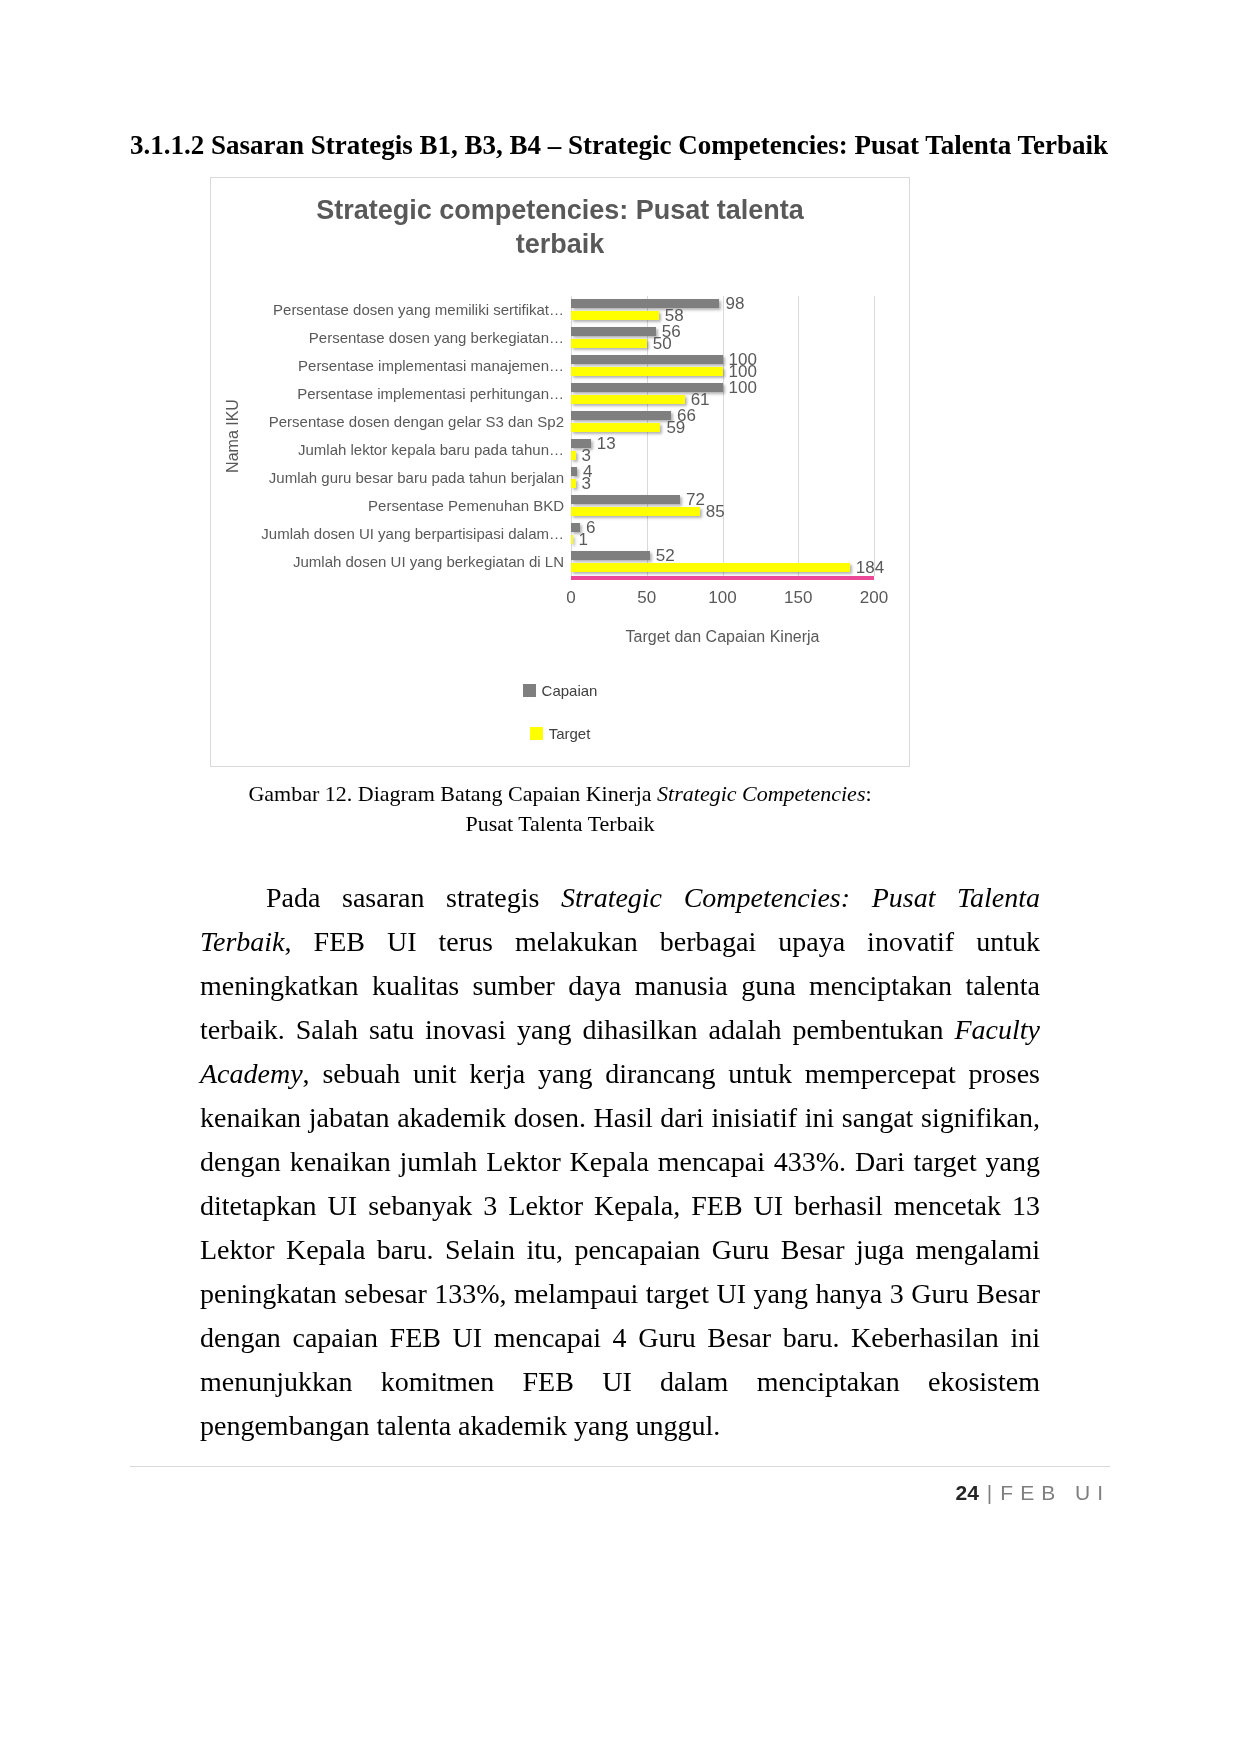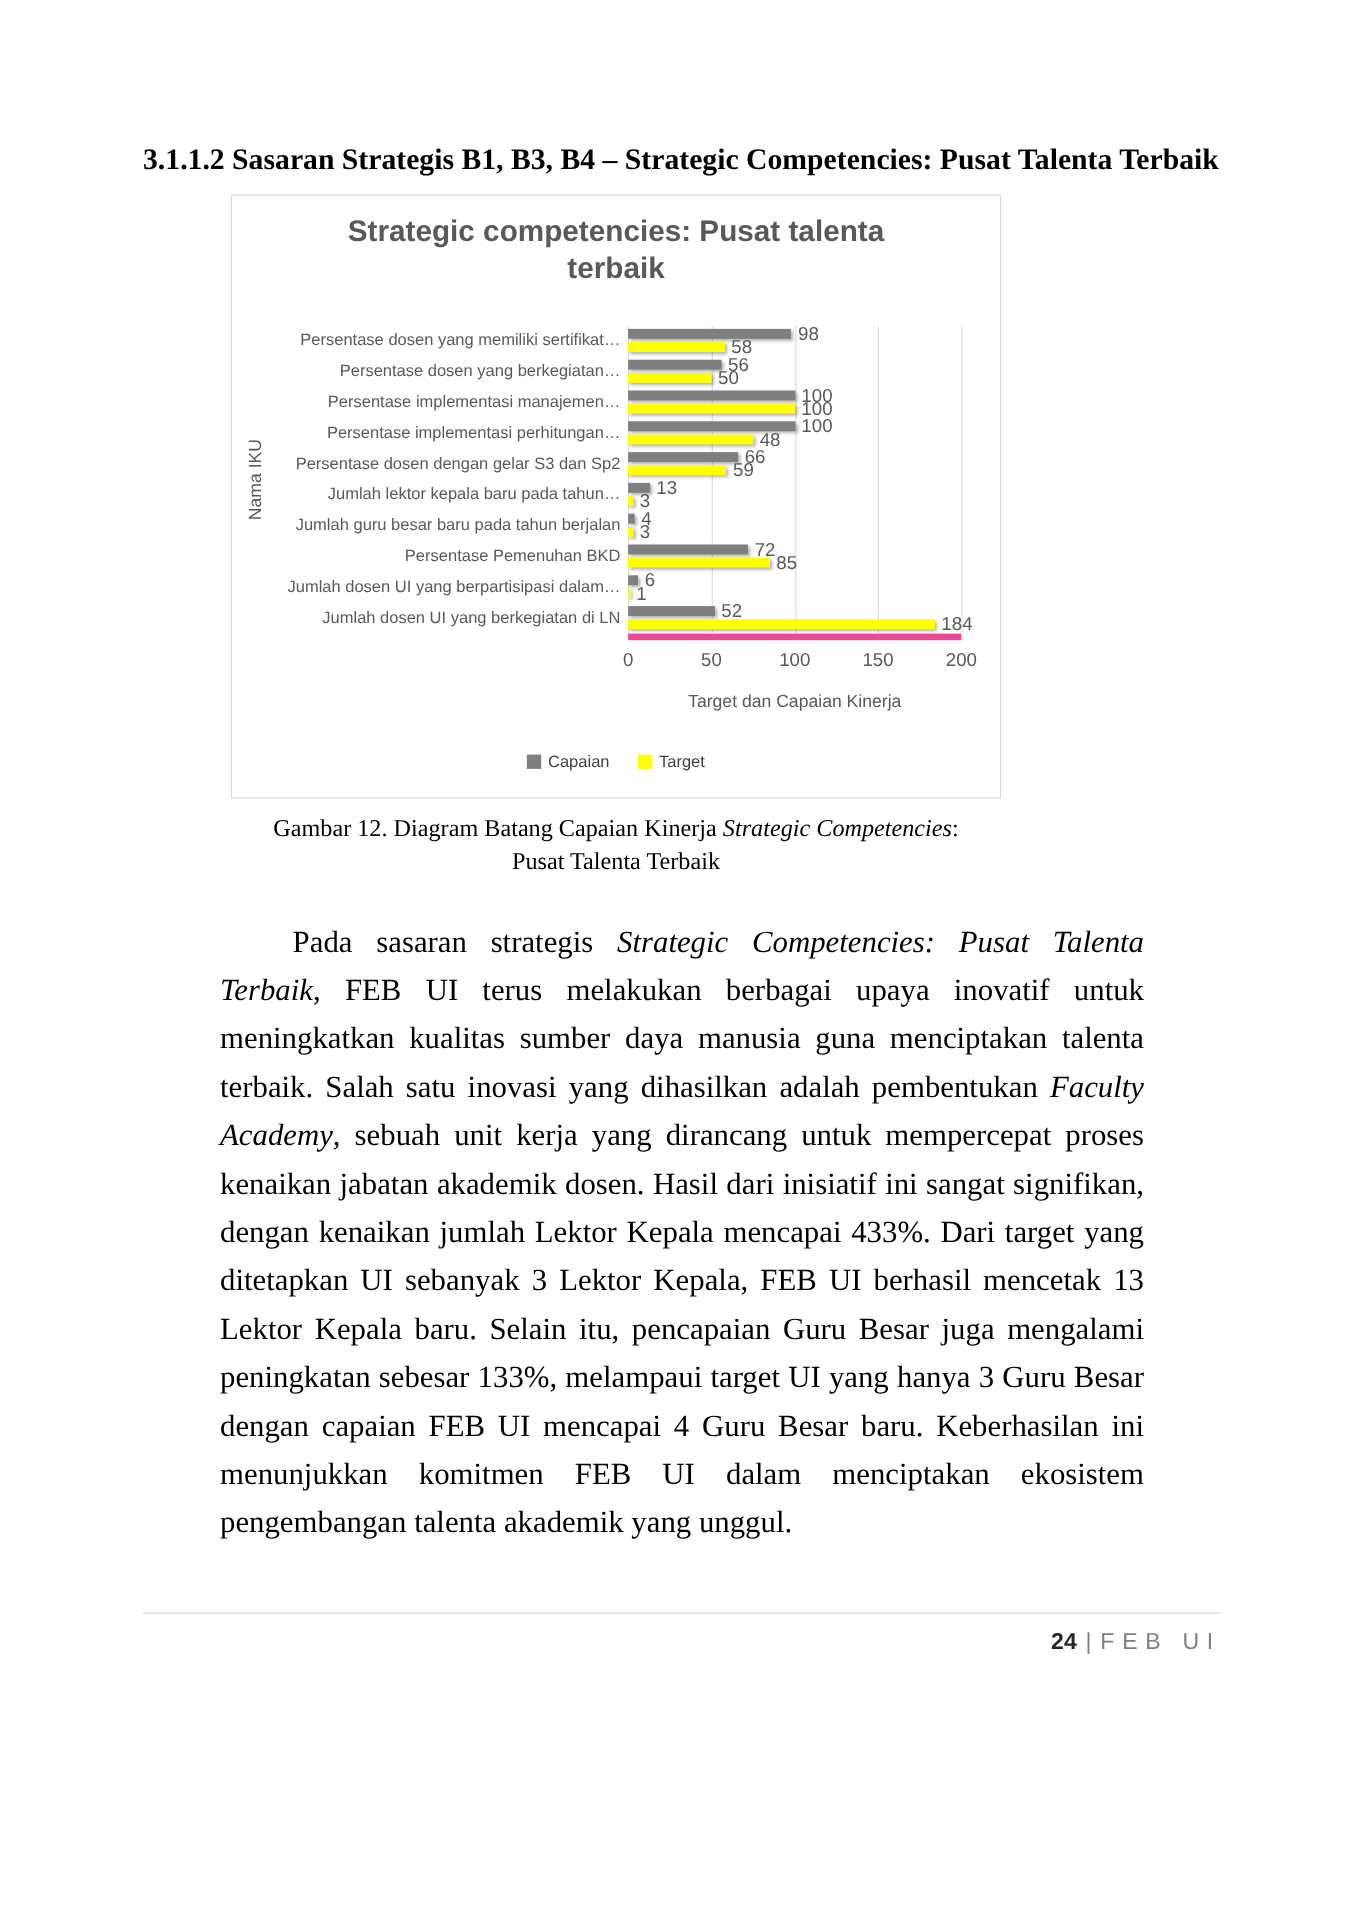--- a/index.html
+++ b/index.html
@@ -58,37 +58,37 @@
   .labels-cell { grid-column: 2; grid-row: 1; }
   .cat-label {
     height: 28px; line-height: 28px;
     text-align: right; padding-right: 7px;
     font-size: 15px; color: #595959;
     white-space: nowrap;
   }
   .bars-cell {
     grid-column: 3; grid-row: 1;
     position: relative; height: 280px;
-    border-bottom: 6px solid #ec4899;
+    border-bottom: 4px solid #ec4899;
   }
   .gridline { position: absolute; top: 0; bottom: 0; width: 1px; background: #d9d9d9; z-index: 0; }
   .bar-row {
     height: 28px; display: flex; flex-direction: column; justify-content: center;
     position: relative; z-index: 1;
   }
   .bar-line { position: relative; height: 9px; margin: 1.5px 0; }
   .bar { height: 100%; box-shadow: 2px 2px 3px rgba(0,0,0,0.30); }
   .val-label {
     position: absolute; top: 50%; transform: translateY(-50%);
     font-size: 17px; color: #595959; white-space: nowrap;
   }
   .ticks-cell { grid-column: 3; grid-row: 2; position: relative; height: 22px; margin-top: 8px; }
   .tick { position: absolute; transform: translateX(-50%); font-size: 17px; color: #595959; }
   .xaxis-title { grid-column: 3; grid-row: 3; text-align: center; margin-top: 18px; font-size: 16px; color: #595959; }
-  .legend { margin-top: 36px; display: flex; justify-content: center; gap: 26px; align-items: center; font-size: 15px; color: #404040; }
+  .legend { margin-top: 36px; display: flex; justify-content: center; gap: 26px; align-items: center; font-size: 15px; color: #404040; flex-direction: column; }
   .legend-item { display: flex; align-items: center; gap: 6px; }
   .swatch { width: 13px; height: 13px; display: inline-block; }
   
   .caption {
     margin-left: 80px; width: 700px;
     text-align: center;
     font-size: 22px; line-height: 1.4;
     margin-top: 12px;
   }
   
@@ -177,21 +177,21 @@
                 <span class="val-label" style="left: calc(50% + 6px);">100</span>
               </div>
             </div>
             <div class="bar-row">
               <div class="bar-line">
                 <div class="bar" style="width: 50%; background: rgb(127, 127, 127);"></div>
                 <span class="val-label" style="left: calc(50% + 6px);">100</span>
               </div>
               <div class="bar-line">
                 <div class="bar" style="width: 37.5%; background: rgb(255, 255, 0);"></div>
-                <span class="val-label" style="left: calc(37.5% + 6px);">48</span>
+                <span class="val-label" style="left: calc(37.5% + 6px);">61</span>
               </div>
             </div>
             <div class="bar-row">
               <div class="bar-line">
                 <div class="bar" style="width: 33%; background: rgb(127, 127, 127);"></div>
                 <span class="val-label" style="left: calc(33% + 6px);">66</span>
               </div>
               <div class="bar-line">
                 <div class="bar" style="width: 29.5%; background: rgb(255, 255, 0);"></div>
                 <span class="val-label" style="left: calc(29.5% + 6px);">59</span>

